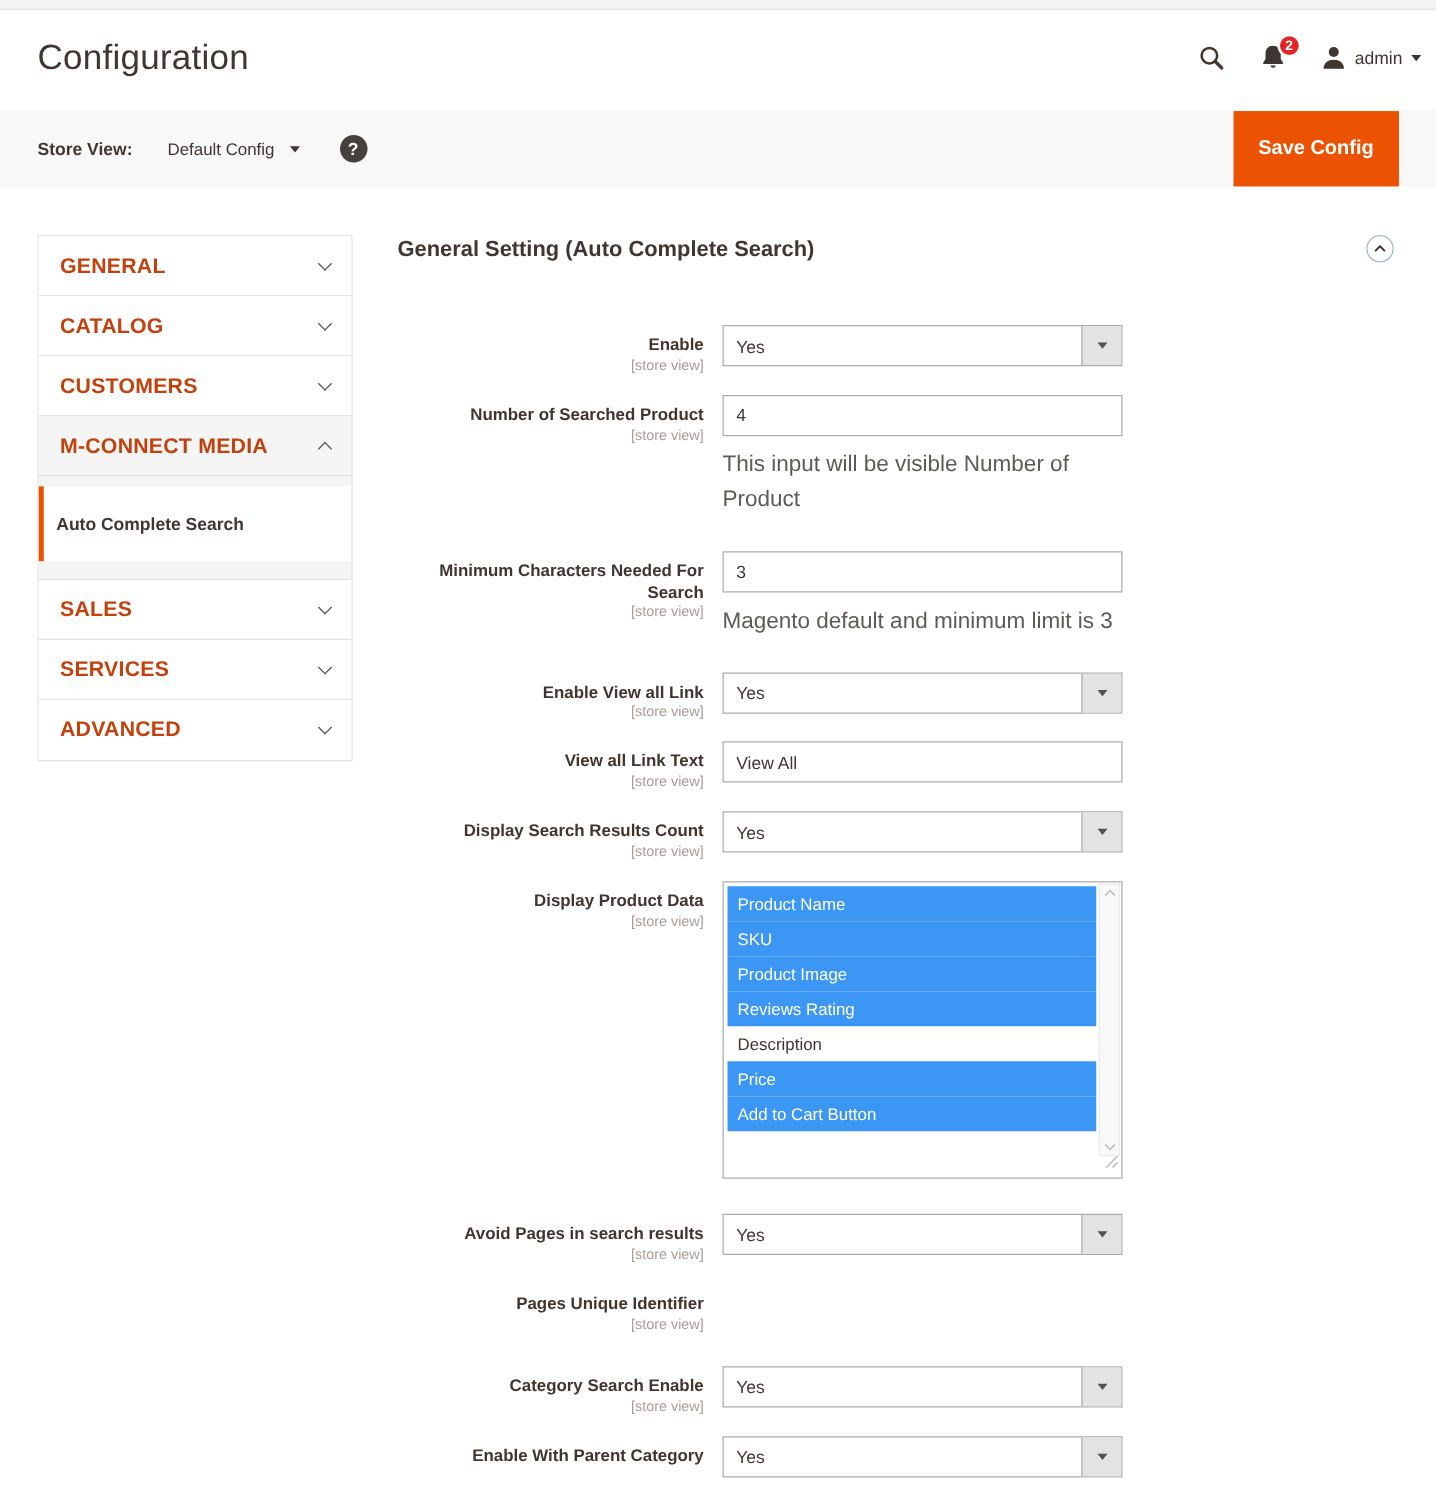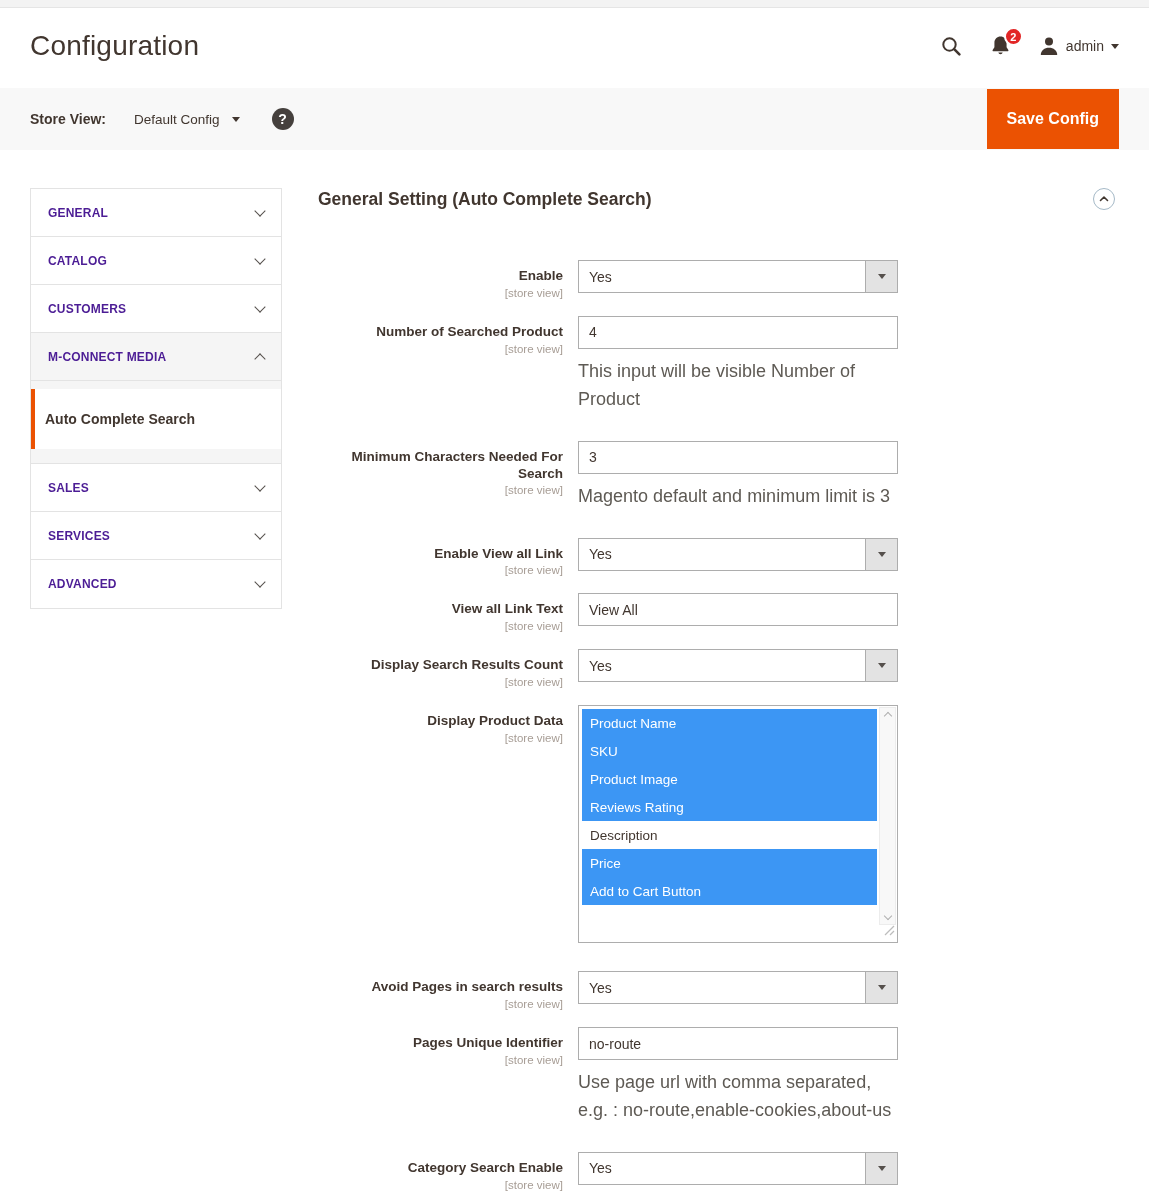--- a/index.html
+++ b/index.html
@@ -5,21 +5,21 @@
   * { box-sizing: border-box; }
   html,body { margin:0; padding:0; background:#fff; }
   body {
     width:1149px; min-height:1200px; position:relative;
     font-family:"Liberation Sans", "DejaVu Sans", sans-serif;
     color:#41362f;
   }
   .top-strip { height:8px; background:#f3f3f3; border-bottom:1px solid #e5e5e5; }
 
   
-  .page-header { display:flex; justify-content:space-between; align-items:center; padding:22px 30px 26px 30px; }
+  .page-header { display:flex; justify-content:space-between; align-items:center; padding:22px 12px 26px 30px; }
   .page-title { font-size:28px; font-weight:400; color:#41362f; margin:0; letter-spacing:.2px; }
   .header-actions { display:flex; align-items:center; gap:28px; }
   .hicon { display:flex; align-items:center; cursor:pointer; }
   .bell-wrap { position:relative; }
   .badge {
     position:absolute; top:-8px; right:-12px; background:#e22626; color:#fff;
     min-width:19px; height:19px; border-radius:10px; font-size:11px; font-weight:700;
     display:flex; align-items:center; justify-content:center; border:2px solid #fff; padding:0 3px;
   }
   .user-menu { display:flex; align-items:center; gap:7px; cursor:pointer; }
@@ -47,21 +47,21 @@
   .content { display:flex; align-items:flex-start; padding:0 30px; margin-top:38px; }
 
   
   .sidebar { width:252px; flex:0 0 252px; border:1px solid #e3e3e3; }
   .nav-row {
     height:48px; display:flex; align-items:center; justify-content:space-between;
     padding:0 17px 0 17px; cursor:pointer; background:#fff; border-bottom:1px solid #e3e3e3;
   }
   .nav-row:last-child { border-bottom:none; }
   .nav-row[data-state="expanded"] { background:#f5f5f5; }
-  .nav-label { font-size:12px; font-weight:700; color:#4c1d95; letter-spacing:.2px; }
+  .nav-label { font-size:17px; font-weight:700; color:#c2410c; letter-spacing:.2px; }
   .chev { width:8px; height:8px; border-right:1.6px solid #55504c; border-bottom:1.6px solid #55504c; transform:rotate(45deg); margin-top:-4px; }
   .nav-row[data-state="expanded"] .chev { transform:rotate(-135deg); margin-top:4px; }
   .submenu { background:#f5f5f5; padding:8px 0 14px 0; border-bottom:1px solid #e3e3e3; }
   .submenu-item {
     background:#fff; border-left:4px solid #eb5202; height:60px; display:flex; align-items:center;
     padding-left:10px; font-size:14px; font-weight:600; color:#41362f; cursor:pointer;
   }
 
   
   .form-area { flex:1; padding-left:36px; }
@@ -308,24 +308,20 @@
           <span class="select-arrow"></span>
         </div>
       </div>
     </div>
 
     <div class="field-row has-note">
       <div class="field-label">
         <span class="lbl">Pages Unique Identifier</span>
         <span class="scope">[store view]</span>
       </div>
-      <div class="field-control">
-        <input class="text-input" type="text" value="no-route" style="">
-        <div class="field-note">Use page url with comma separated, e.g. : no-route,enable-cookies,about-us</div>
-      </div>
     </div>
 
     <div class="field-row">
       <div class="field-label">
         <span class="lbl">Category Search Enable</span>
         <span class="scope">[store view]</span>
       </div>
       <div class="field-control">
         <div class="select-box">
           <span class="select-value">Yes</span>

